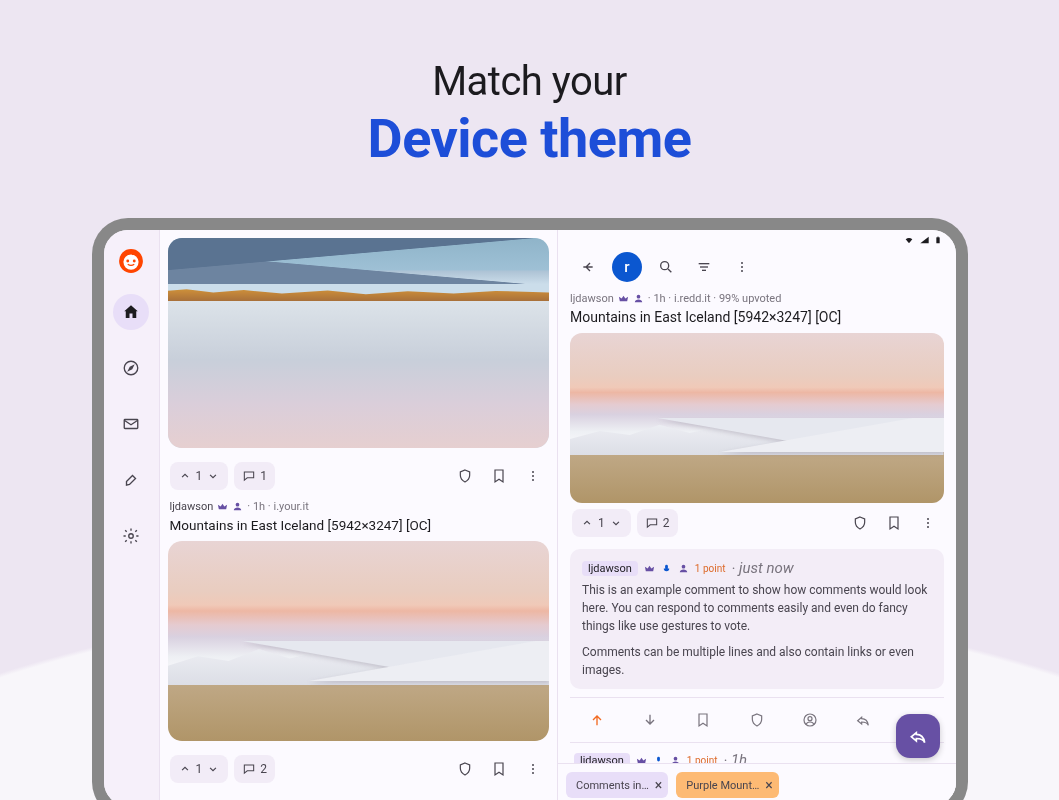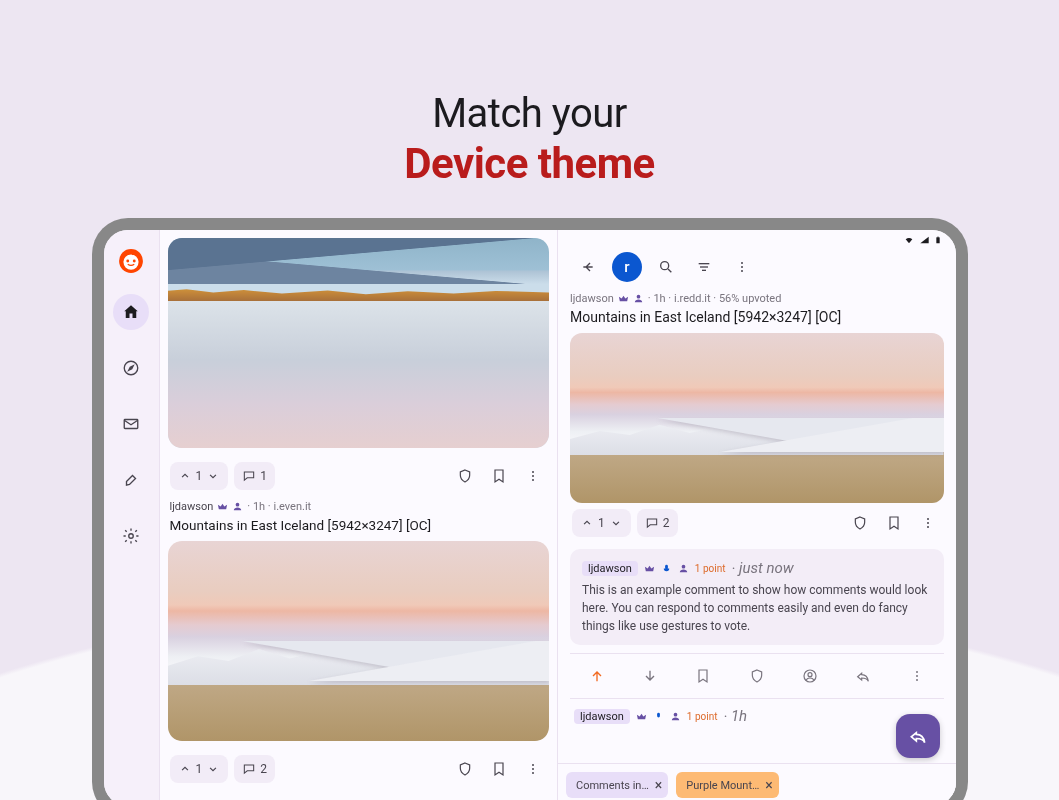--- a/index.html
+++ b/index.html
@@ -11,26 +11,26 @@
   position: relative;
 }
 .curve-bg {
   position: absolute;
   top: 0; left: 0; right: 0; bottom: 0;
   background: radial-gradient(ellipse 160% 100% at 50% 130%, #f8f6fa 55%, transparent 55.5%);
   z-index: 0;
 }
 .hero {
   text-align: center;
-  padding-top: 90px;
+  padding-top: 58px;
   position: relative;
   z-index: 1;
 }
 .hero-line1 { font-size: 40px; font-weight: 400; color: #1c1b1f; letter-spacing: -0.5px; }
-.hero-line2 { font-size: 42px; font-weight: 700; color: #b91c1c; letter-spacing: -0.5px; margin-top: 2px; }
+.hero-line2 { font-size: 54px; font-weight: 700; color: #1d4ed8; letter-spacing: -0.5px; margin-top: 2px; }
 
 .tablet {
   position: absolute;
   left: 50%;
   transform: translateX(-50%);
   top: 218px;
   width: 876px;
   height: 600px;
   background: #888;
   border-radius: 36px;
@@ -371,21 +371,21 @@
 
       <div class="meta">
         <span class="author">ljdawson</span>
         <svg class="badge-icon" viewBox="0 0 24 24">
             <path d="M4 18h16l2-10-6 4-4-6-4 6-6-4z"></path>
           </svg>
         <svg class="badge-icon" viewBox="0 0 24 24">
             <circle cx="12" cy="8" r="4"></circle>
             <path d="M4 20c0-4 4-6 8-6s8 2 8 6z"></path>
           </svg>
-        <span>· 1h · i.even.it</span>
+        <span>· 1h · i.your.it</span>
       </div>
       <div class="post-title">Mountains in East Iceland [5942×3247] [OC]</div>
       <div class="card">
         <div class="card-img h2 scene-iceland">
             <div class="ridge"></div>
           </div>
       </div>
       <div class="actions-row">
         <div class="chip">
           <svg viewBox="0 0 24 24" fill="none" stroke="currentColor" stroke-width="2">
@@ -469,21 +469,21 @@
       <div class="right-content">
         <div class="right-meta">
           <span class="author">ljdawson</span>
           <svg class="badge-icon" viewBox="0 0 24 24">
               <path d="M4 18h16l2-10-6 4-4-6-4 6-6-4z"></path>
             </svg>
           <svg class="badge-icon" viewBox="0 0 24 24">
               <circle cx="12" cy="8" r="4"></circle>
               <path d="M4 20c0-4 4-6 8-6s8 2 8 6z"></path>
             </svg>
-          <span>· 1h · i.redd.it · 56% upvoted</span>
+          <span>· 1h · i.redd.it · 99% upvoted</span>
         </div>
         <div class="right-title">Mountains in East Iceland [5942×3247] [OC]</div>
         <div class="right-img scene-iceland">
             <div class="ridge"></div>
           </div>
 
         <div class="actions-row">
           <div class="chip">
             <svg viewBox="0 0 24 24" fill="none" stroke="currentColor" stroke-width="2">
                 <path d="M7 14l5-5 5 5"></path>
@@ -531,20 +531,21 @@
               </svg>
             <svg class="badge-icon" viewBox="0 0 24 24">
                 <circle cx="12" cy="8" r="4"></circle>
                 <path d="M4 20c0-4 4-6 8-6s8 2 8 6z"></path>
               </svg>
             <span class="points">1 point</span>
             <span class="time-sep">· just now</span>
           </div>
           <div class="comment-body">
             <p>This is an example comment to show how comments would look here. You can respond to comments easily and even do fancy things like use gestures to vote.</p>
+            <p>Comments can be multiple lines and also contain links or even images.</p>
           </div>
         </div>
 
         <div class="comment-actions">
           <div class="icon-btn accent">
               <svg viewBox="0 0 24 24" fill="none" stroke="currentColor" stroke-width="2">
                 <path d="M12 20V6M6 12l6-6 6 6"></path>
               </svg>
             </div>
           <div class="icon-btn">

